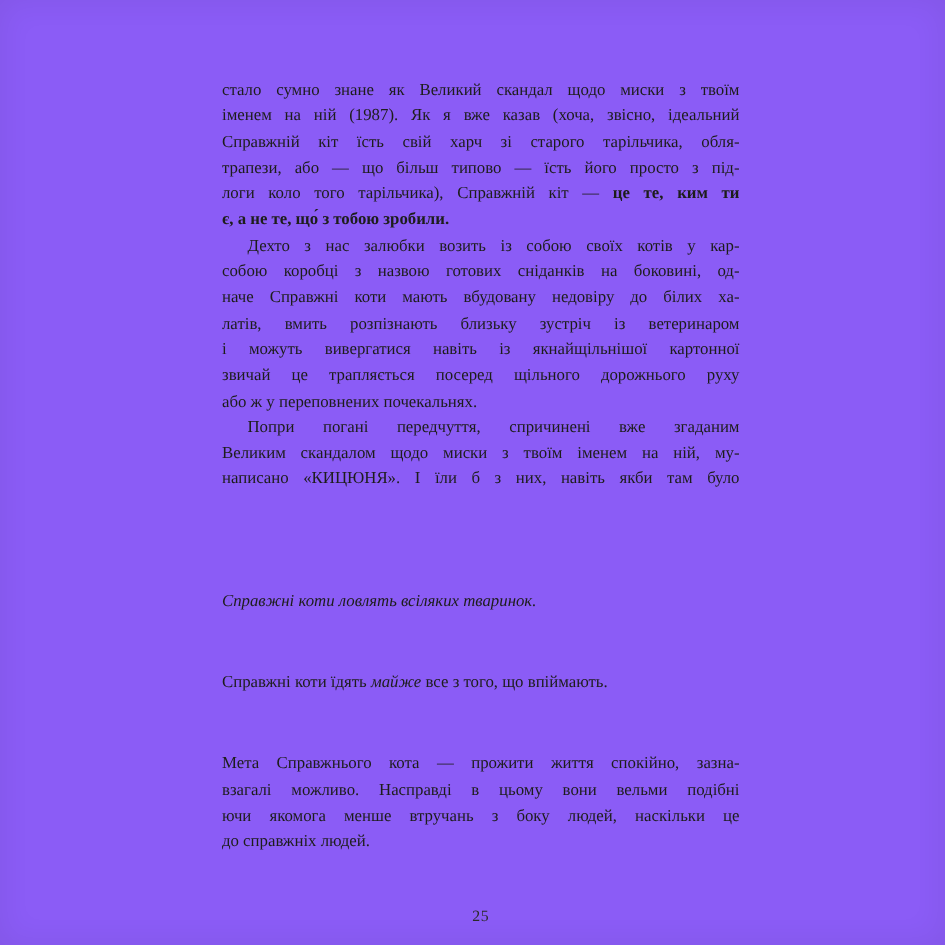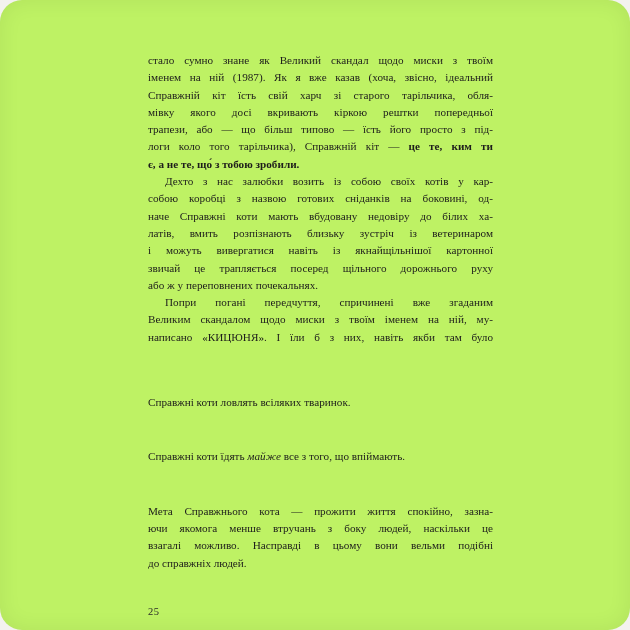--- a/index.html
+++ b/index.html
@@ -6,70 +6,68 @@
   html, body { width: 630px; height: 630px; }
   body {
     background: #f3f2ef;
     font-family: "Liberation Serif", "DejaVu Serif", serif;
     position: relative;
     overflow: hidden;
   }
   .page {
     position: absolute;
     inset: 0;
-    background: #bef264;
+    background: #8b5cf6;
     box-shadow: inset 0 0 22px rgba(0,0,0,0.07);
-    border-radius: 22px;
   }
   .text-block {
     position: absolute;
     left: 148px;
     top: 52px;
     width: 345px;
     font-size: 11.2px;
     line-height: 17.3px;
     color: #1d1d1b;
   }
   .para { margin: 0; }
   .gap0 { margin-top: 0; }
   .gap1 { margin-top: 37px; }
-  .gap2 { margin-top: 48px; }
+  .gap2 { margin-top: 64px; font-style: italic; }
   .line {
     text-align: justify;
     text-align-last: justify;
     white-space: normal;
   }
   .line.last {
     text-align: right;
     text-align-last: left;
   }
   .line.indent { text-indent: 17px; }
   .b  { font-weight: bold; }
   .i  { font-style: italic; }
   .page-number {
     position: absolute;
     top: 606px;
     left: 148px;
     width: 345px;
-    text-align: left;
+    text-align: center;
     font-size: 10.5px;
     color: #2a2a28;
     letter-spacing: 0.5px;
   }
 </style>
 </head>
 <body>
 
 <div class="page">
   <div class="text-block">
       <div class="para gap0">
         <div class="line"><span>стало сумно знане як Великий скандал щодо миски з твоїм</span></div>
         <div class="line"><span>іменем на ній (1987). Як я вже казав (хоча, звісно, ідеальний</span></div>
         <div class="line"><span>Справжній кіт їсть свій харч зі старого тарільчика, обля-</span></div>
-        <div class="line"><span>мівку якого досі вкривають кіркою рештки попередньої</span></div>
         <div class="line"><span>трапези, або — що більш типово — їсть його просто з під-</span></div>
         <div class="line"><span>логи коло того тарільчика), Справжній кіт — </span><span class="b">це те, ким ти</span></div>
         <div class="line last"><span class="b">є, а не те, що́ з тобою зробили.</span></div>
       </div>
       <div class="para gap0">
         <div class="line indent"><span>Дехто з нас залюбки возить із собою своїх котів у кар-</span></div>
         <div class="line"><span>собою коробці з назвою готових сніданків на боковині, од-</span></div>
         <div class="line"><span>наче Справжні коти мають вбудовану недовіру до білих ха-</span></div>
         <div class="line"><span>латів, вмить розпізнають близьку зустріч із ветеринаром</span></div>
         <div class="line"><span>і можуть вивергатися навіть із якнайщільнішої картонної</span></div>
@@ -82,19 +80,19 @@
         <div class="line"><span>написано «КИЦЮНЯ». І їли б з них, навіть якби там було</span></div>
       </div>
       <div class="para gap2">
         <div class="line last"><span>Справжні коти ловлять всіляких тваринок.</span></div>
       </div>
       <div class="para gap1">
         <div class="line last"><span>Справжні коти їдять </span><span class="i">майже</span><span> все з того, що впіймають.</span></div>
       </div>
       <div class="para gap1">
         <div class="line"><span>Мета Справжнього кота — прожити життя спокійно, зазна-</span></div>
+        <div class="line"><span>взагалі можливо. Насправді в цьому вони вельми подібні</span></div>
         <div class="line"><span>ючи якомога менше втручань з боку людей, наскільки це</span></div>
-        <div class="line"><span>взагалі можливо. Насправді в цьому вони вельми подібні</span></div>
         <div class="line last"><span>до справжніх людей.</span></div>
       </div>
     </div>
   <div class="page-number">25</div>
 </div>
 
 </body></html>

